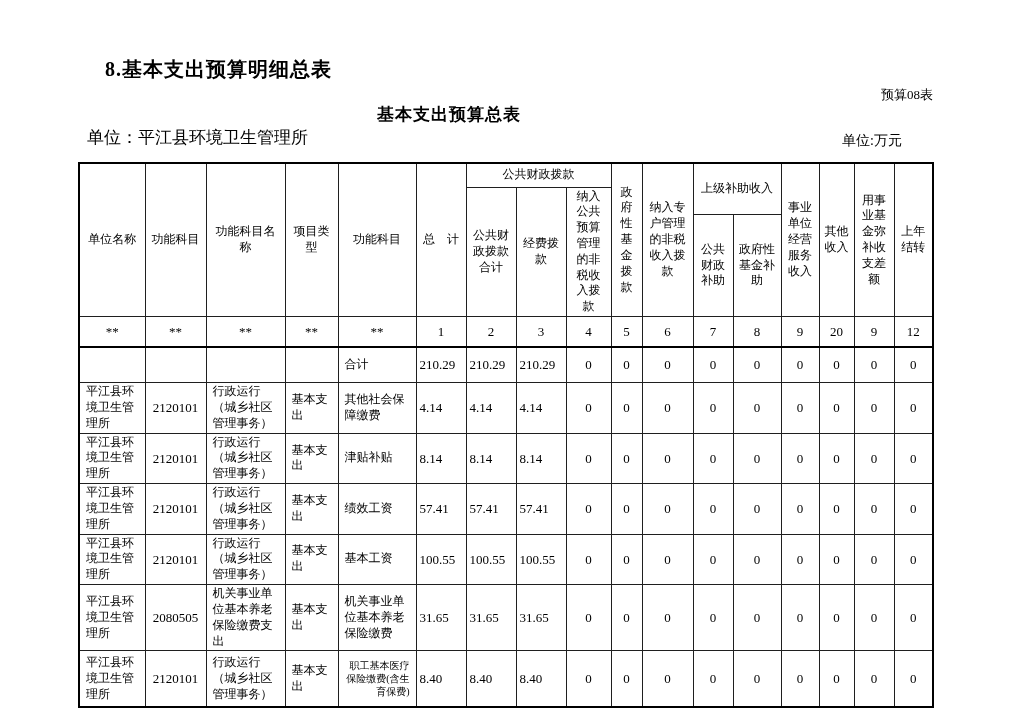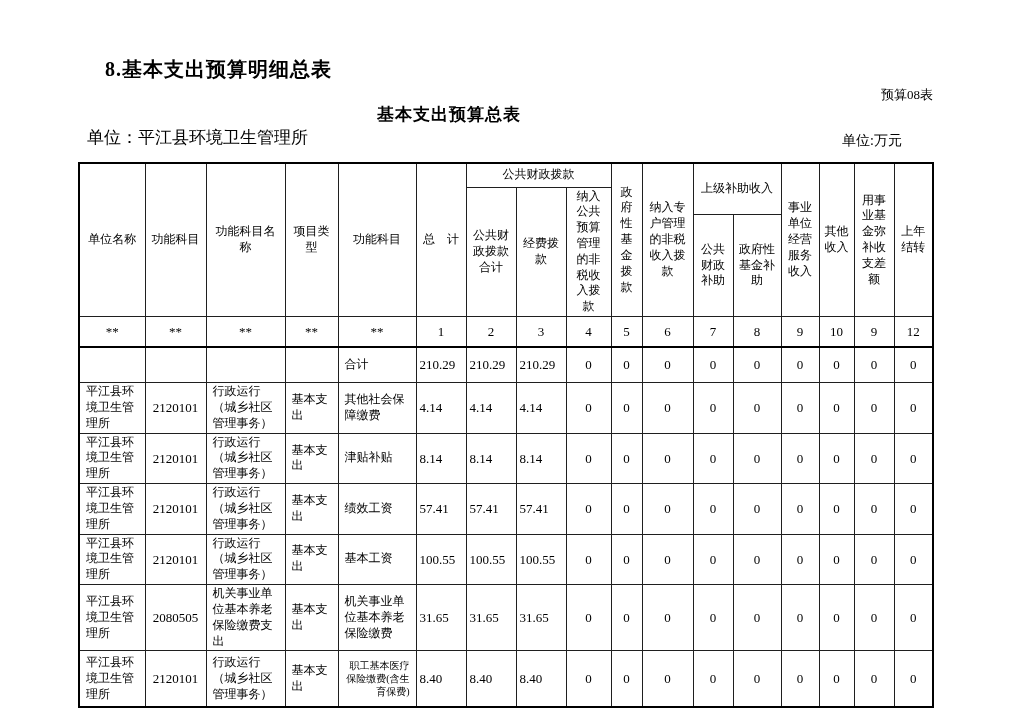--- a/index.html
+++ b/index.html
@@ -147,21 +147,21 @@
       <td class="c">**</td>
       <td class="c">1</td>
       <td class="c">2</td>
       <td class="c">3</td>
       <td class="c">4</td>
       <td class="c">5</td>
       <td class="c">6</td>
       <td class="c">7</td>
       <td class="c">8</td>
       <td class="c">9</td>
-      <td class="c">10</td>
+      <td class="c">20</td>
       <td class="c">9</td>
       <td class="c">12</td>
     </tr>
     <tr class="r-total">
       <td class="t"></td>
       <td class="c"></td>
       <td class="t"></td>
       <td class="t"></td>
       <td class="t">合计</td>
       <td class="num">210.29</td>

